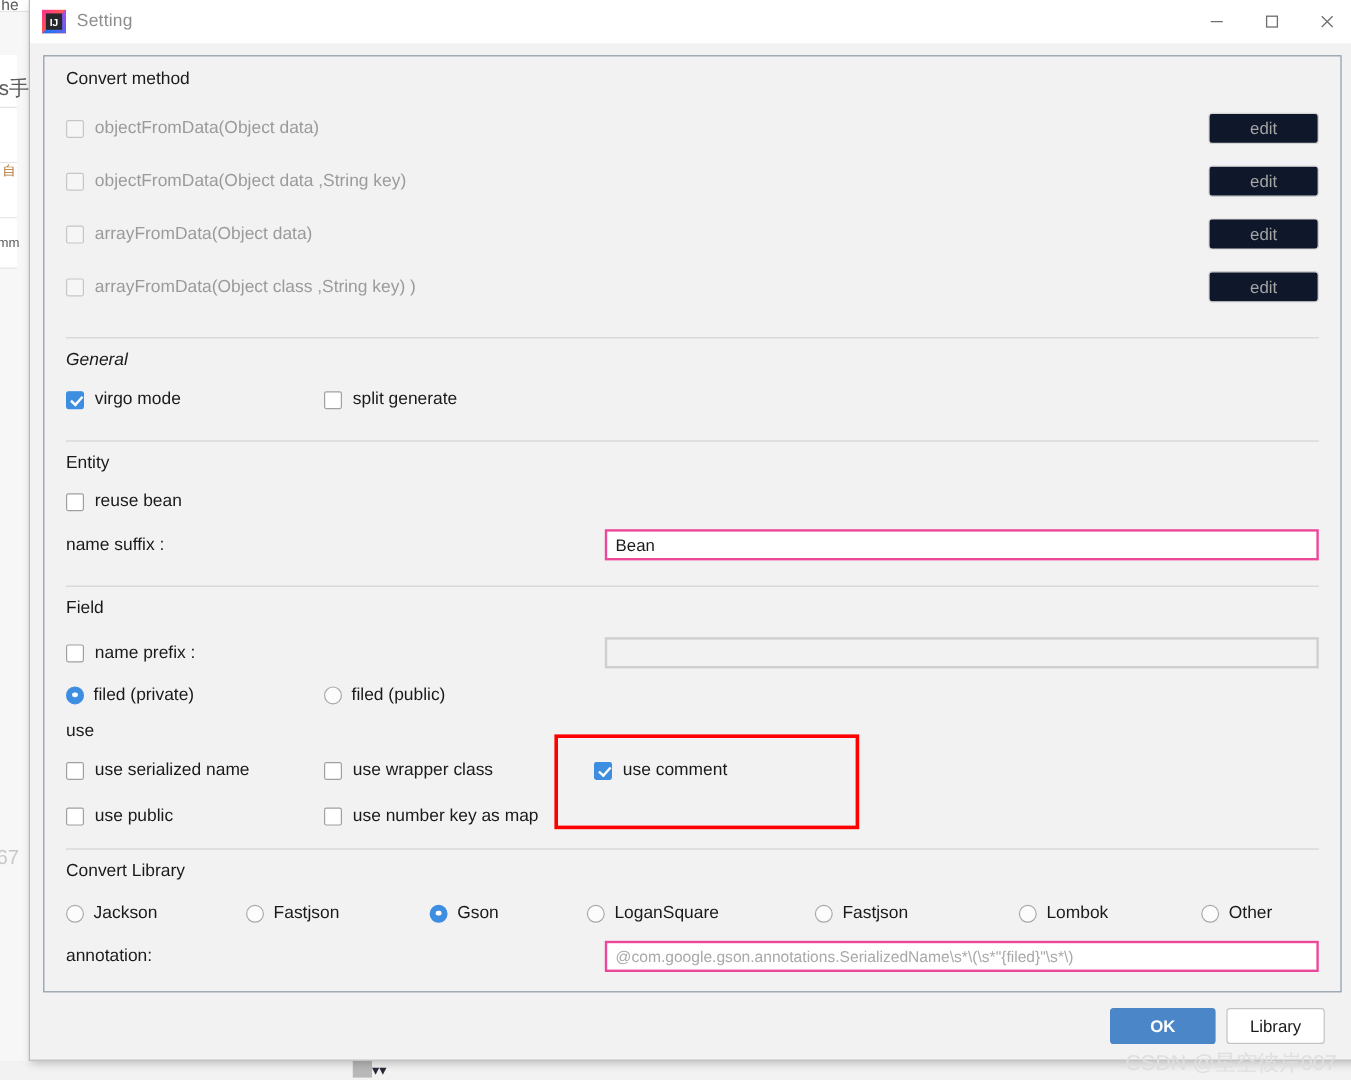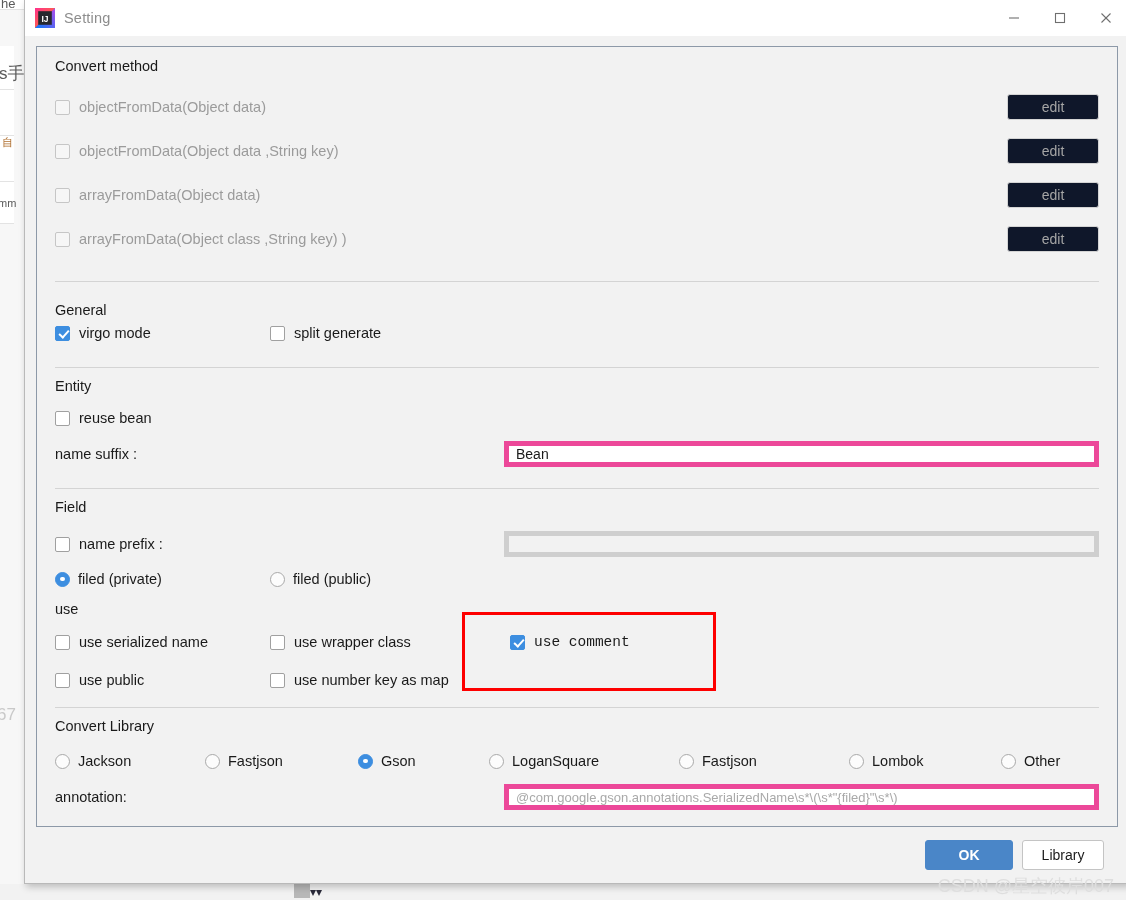--- a/index.html
+++ b/index.html
@@ -136,21 +136,21 @@
     position: absolute;
     left: 4.2px; top: 4.2px;
     width: 4.6px; height: 4.6px;
     background: #ffffff;
     border-radius: 50%;
   }
   .rb-label { font-size: 14.5px; color: #1a1a1a; margin-left: 8px; white-space: nowrap; }
 
   .txtfield {
     height: 26px;
-    border: 5px solid #ec4899;
+    border: 2px solid #ec4899;
     background: #ffffff;
     font-size: 14px;
     color: #1a1a1a;
     padding: 0 7px;
     font-family: "Liberation Sans", sans-serif;
     outline: none;
   }
   .txtfield.disabled {
     background: #f2f2f2;
     border-color: #cfcfcf;
@@ -306,21 +306,21 @@
       <div class="method-row">
         <div class="cb-wrap">
           <span class="cb disabled"></span>
           <span class="cb-label muted">arrayFromData(Object class ,String key) )</span>
         </div>
         <button class="btn-edit">edit</button>
       </div>
 
       <div class="hr" style="margin-top:20px;"></div>
 
-      <div style="height:36px;display:flex;align-items:flex-end;">
+      <div style="height:36px;display:flex;align-items:center;font-style:italic;">
         <span class="section-title">General</span>
       </div>
       <div class="row" style="height:30px;">
         <div class="cb-wrap" style="width:215px;">
           <span class="cb checked"></span>
           <span class="cb-label">virgo mode</span>
         </div>
         <div class="cb-wrap">
           <span class="cb"></span>
           <span class="cb-label">split generate</span>
@@ -371,21 +371,21 @@
       </div>
       <div class="row" style="height:38px;">
         <div class="cb-wrap" style="width:215px;">
           <span class="cb"></span>
           <span class="cb-label">use serialized name</span>
         </div>
         <div class="cb-wrap" style="width:225px;">
           <span class="cb"></span>
           <span class="cb-label">use wrapper class</span>
         </div>
-        <div class="cb-wrap" style="margin-left:15px;font-family:Liberation Mono, monospace;">
+        <div class="cb-wrap" style="">
           <span class="cb checked"></span>
           <span class="cb-label">use comment</span>
         </div>
       </div>
       <div class="row" style="height:38px;">
         <div class="cb-wrap" style="width:215px;">
           <span class="cb"></span>
           <span class="cb-label">use public</span>
         </div>
         <div class="cb-wrap">

